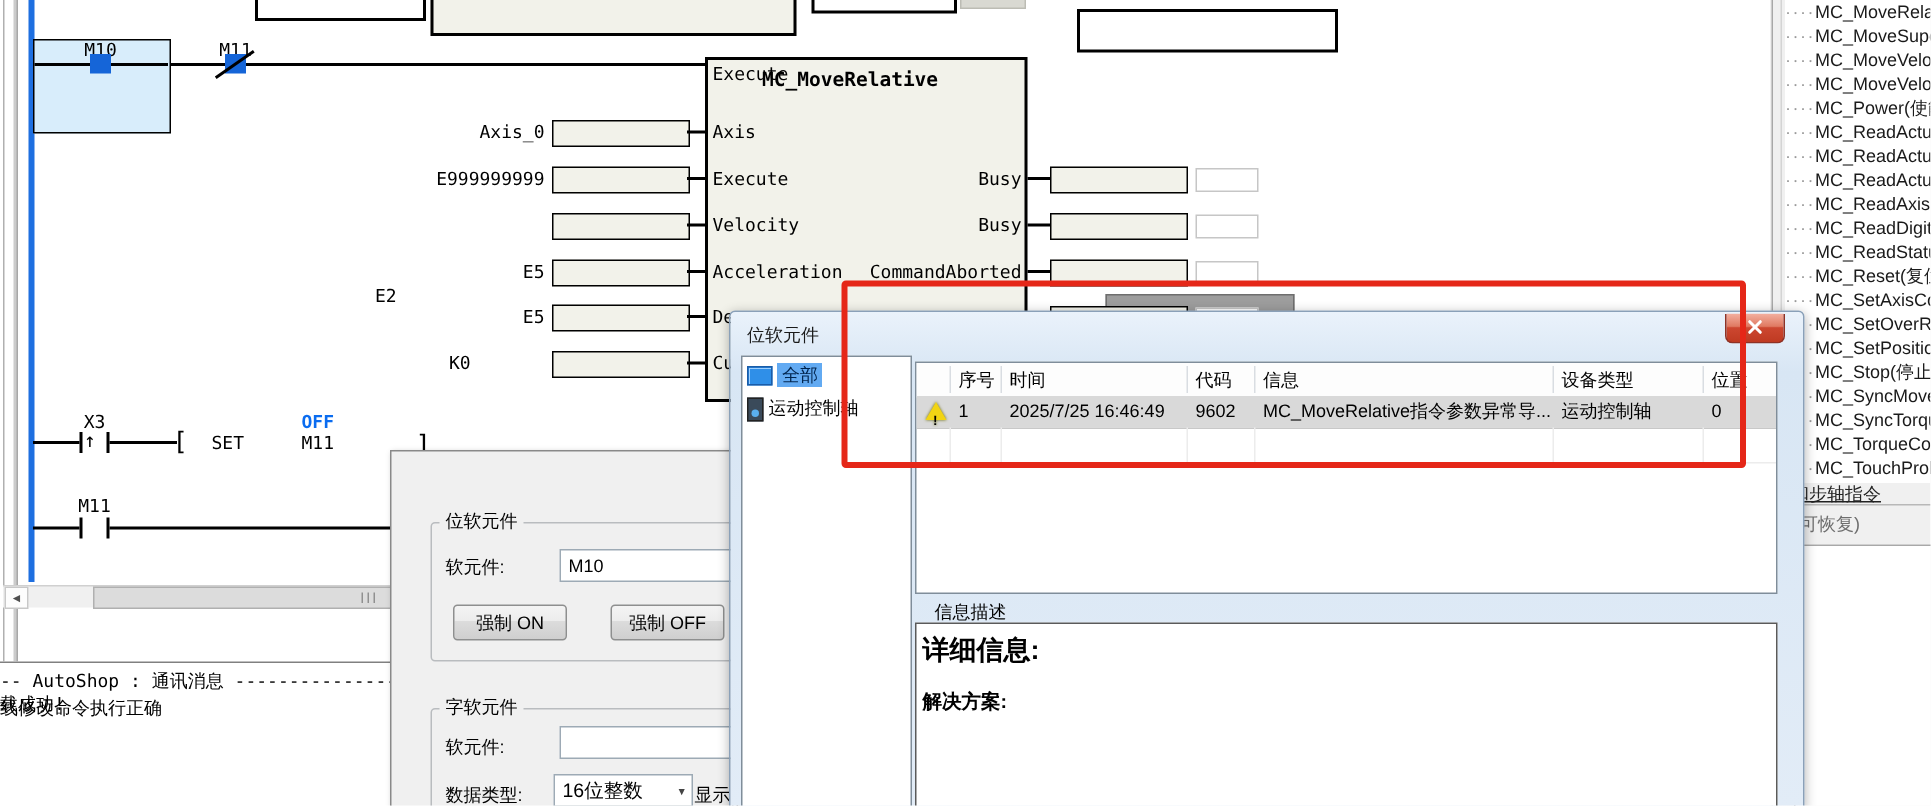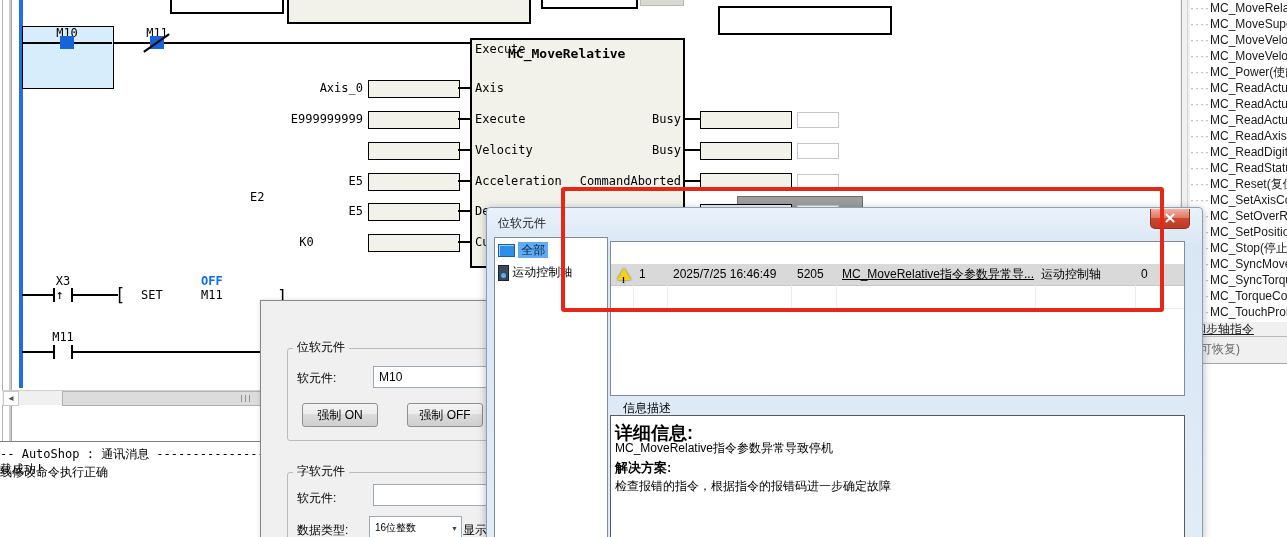--- a/index.html
+++ b/index.html
@@ -180,21 +180,21 @@
   <div class="field" style="left:112px;top:65px;width:116px;height:20px;">M10</div>
   <div class="btn7" style="left:41px;top:102px;width:74px;height:22px;">强制 ON</div>
   <div class="btn7" style="left:146px;top:102px;width:74px;height:22px;">强制 OFF</div>
 
   <div class="grp" style="left:26px;top:171px;width:200px;height:66px;"></div>
   <span class="grplabel" style="left:32px;top:164px;">字软元件</span>
   <span class="dlabel" style="left:36px;top:189px;">软元件:</span>
   <div class="field" style="left:112px;top:183px;width:116px;height:20px;"></div>
   <span class="dlabel" style="left:36px;top:221px;">数据类型:</span>
   <div class="field" style="left:108px;top:215px;width:86px;height:20px;">
-    <span style="font-size:10px;">16位整数</span>
+    <span style="font-size:13px;">16位整数</span>
     <span class="abs" style="right:3px;top:2px;font-size:7px;color:#444;">▼</span>
   </div>
   <span class="dlabel" style="left:202px;top:221px;">显示</span>
 </div>
 
 <div class="abs" style="left:486px;top:207px;width:715px;height:330px;background:linear-gradient(#eaf2fb,#d8e6f4 40px,#e2ecf7);border:1px solid #8aa0b8;border-radius:4px 4px 0 0;box-shadow:0 2px 8px rgba(0,0,0,.3);">
   <span class="abs" style="left:11px;top:7px;color:#1a1a1a;">位软元件</span>
 
   <div class="abs" style="left:663px;top:1px;width:38px;height:19px;border:1px solid #8e3226;border-top:none;border-radius:0 0 5px 5px;background:linear-gradient(#f3b0a0,#e07a62 45%,#cc4730 50%,#bf3a22);">
     <span>
@@ -211,45 +211,57 @@
     <div class="abs" style="left:3px;top:26px;height:18px;white-space:nowrap;">
       <span style="display:inline-block;width:9px;height:14px;background:#3a4a5a;border:1px solid #222;vertical-align:middle;position:relative;">
         <span style="position:absolute;left:2px;bottom:2px;width:5px;height:5px;border-radius:50%;background:#5ab0f0;"></span>
       </span>
       <span>运动控制轴</span>
     </div>
   </div>
 
   <div class="abs" style="left:123px;top:33px;width:573px;height:153px;background:#fff;border:1px solid #7f8d9a;overflow:hidden;">
 
+    <div class="abs" style="left:0;top:0;width:100%;height:22px;border-bottom:1px solid #c8d0d8;background:#fdfdfd;">
+      <span class="th" style="left:28px;">序号</span>
+      <span class="th" style="left:62px;">时间</span>
+      <span class="th" style="left:186px;">代码</span>
+      <span class="th" style="left:231px;">信息</span>
+      <span class="th" style="left:430px;">设备类型</span>
+      <span class="th" style="left:530px;">位置</span>
+      <span class="colsep" style="left:22px;"></span>
+        <span class="colsep" style="left:56px;"></span>
+      <span class="colsep" style="left:180px;"></span>
+        <span class="colsep" style="left:225px;"></span>
+      <span class="colsep" style="left:424px;"></span>
+        <span class="colsep" style="left:524px;"></span>
+    </div>
 
     <div class="abs" style="left:0;top:22px;width:100%;height:21px;background:#d9d9d9;line-height:21px;">
       <span class="warn" style="left:6px;top:4px;">
           <span>!</span>
         </span>
       <span class="abs" style="left:28px;">1</span>
       <span class="abs" style="left:62px;white-space:nowrap;">2025/7/25 16:46:49</span>
-      <span class="abs" style="left:186px;">5205</span>
-      <span class="abs" style="left:231px;white-space:nowrap;text-decoration:underline;">MC_MoveRelative指令参数异常导...</span>
+      <span class="abs" style="left:186px;">9602</span>
+      <span class="abs" style="left:231px;white-space:nowrap;">MC_MoveRelative指令参数异常导...</span>
       <span class="abs" style="left:430px;white-space:nowrap;">运动控制轴</span>
       <span class="abs" style="left:530px;">0</span>
     </div>
 
     <div class="abs" style="left:0;top:43px;width:100%;height:1px;background:#c8c8c8;"></div>
     <div class="abs" style="left:0;top:66px;width:100%;height:1px;background:#ececec;"></div>
     <span class="abs" style="left:22px;top:43px;width:1px;height:23px;background:#ececec;"></span>
     <span class="abs" style="left:56px;top:43px;width:1px;height:23px;background:#ececec;"></span>
     <span class="abs" style="left:180px;top:43px;width:1px;height:23px;background:#ececec;"></span>
     <span class="abs" style="left:225px;top:43px;width:1px;height:23px;background:#ececec;"></span>
     <span class="abs" style="left:424px;top:43px;width:1px;height:23px;background:#ececec;"></span>
     <span class="abs" style="left:524px;top:43px;width:1px;height:23px;background:#ececec;"></span>
   </div>
 
   <span class="abs" style="left:136px;top:192px;">信息描述</span>
   <div class="abs" style="left:123px;top:207px;width:573px;height:123px;background:#fff;border:1px solid #5a5a5a;overflow:hidden;">
     <div class="abs" style="left:4px;top:5px;font-weight:bold;font-size:18px;">详细信息:</div>
-    <div class="abs" style="left:4px;top:24px;white-space:nowrap;">MC_MoveRelative指令参数异常导致停机</div>
     <div class="abs" style="left:4px;top:43px;font-weight:bold;font-size:13px;">解决方案:</div>
-    <div class="abs" style="left:4px;top:62px;white-space:nowrap;">检查报错的指令，根据指令的报错码进一步确定故障</div>
   </div>
 </div>
 
 <div class="abs" style="left:561px;top:187px;width:595px;height:117px;border:4px solid #e52718;border-radius:3px;z-index:50;"></div>
 
 </body></html>

